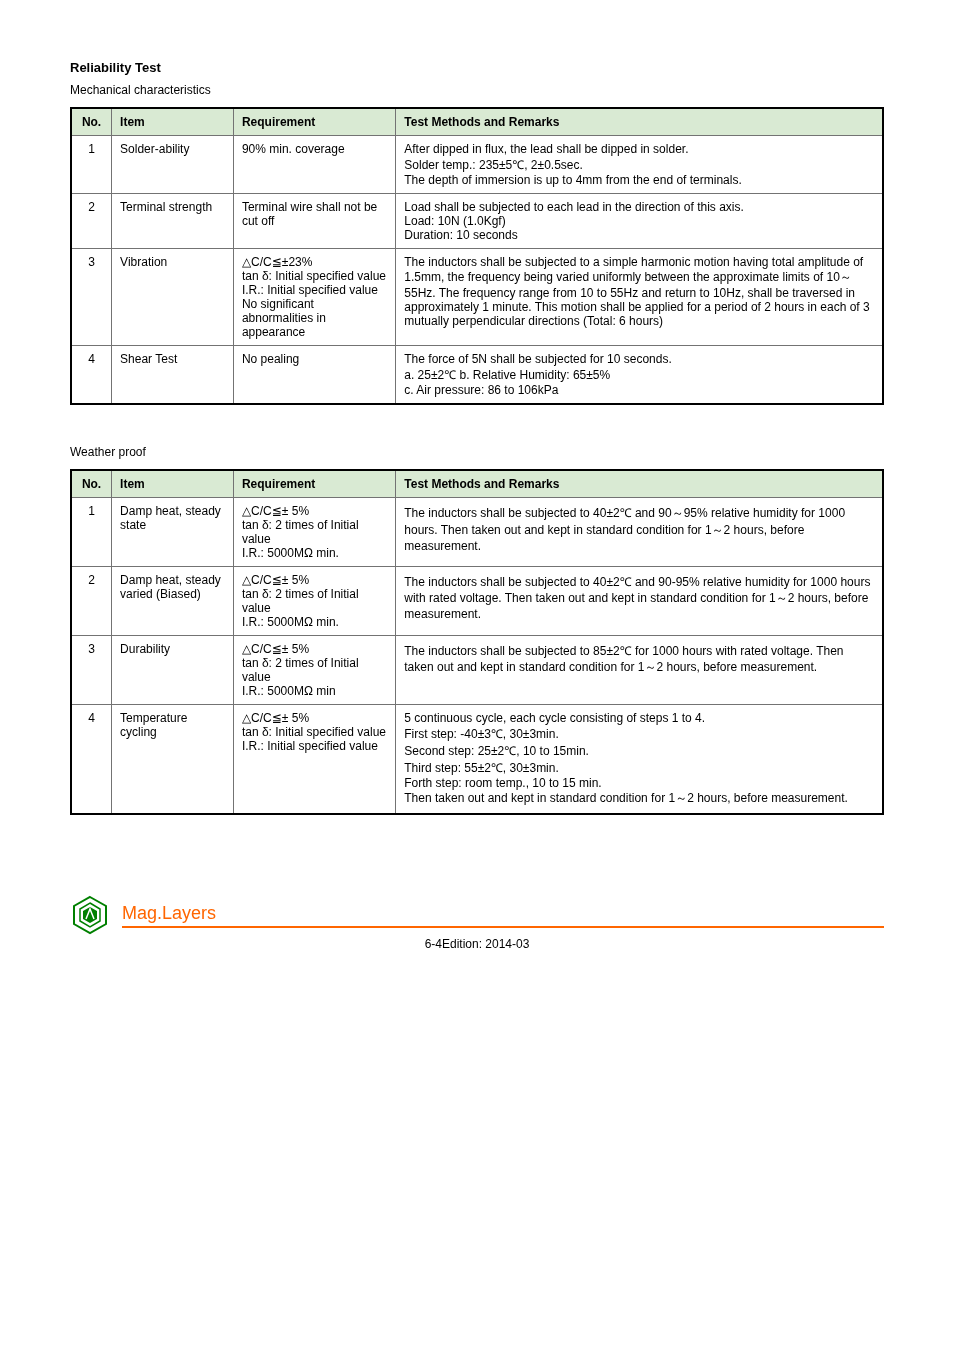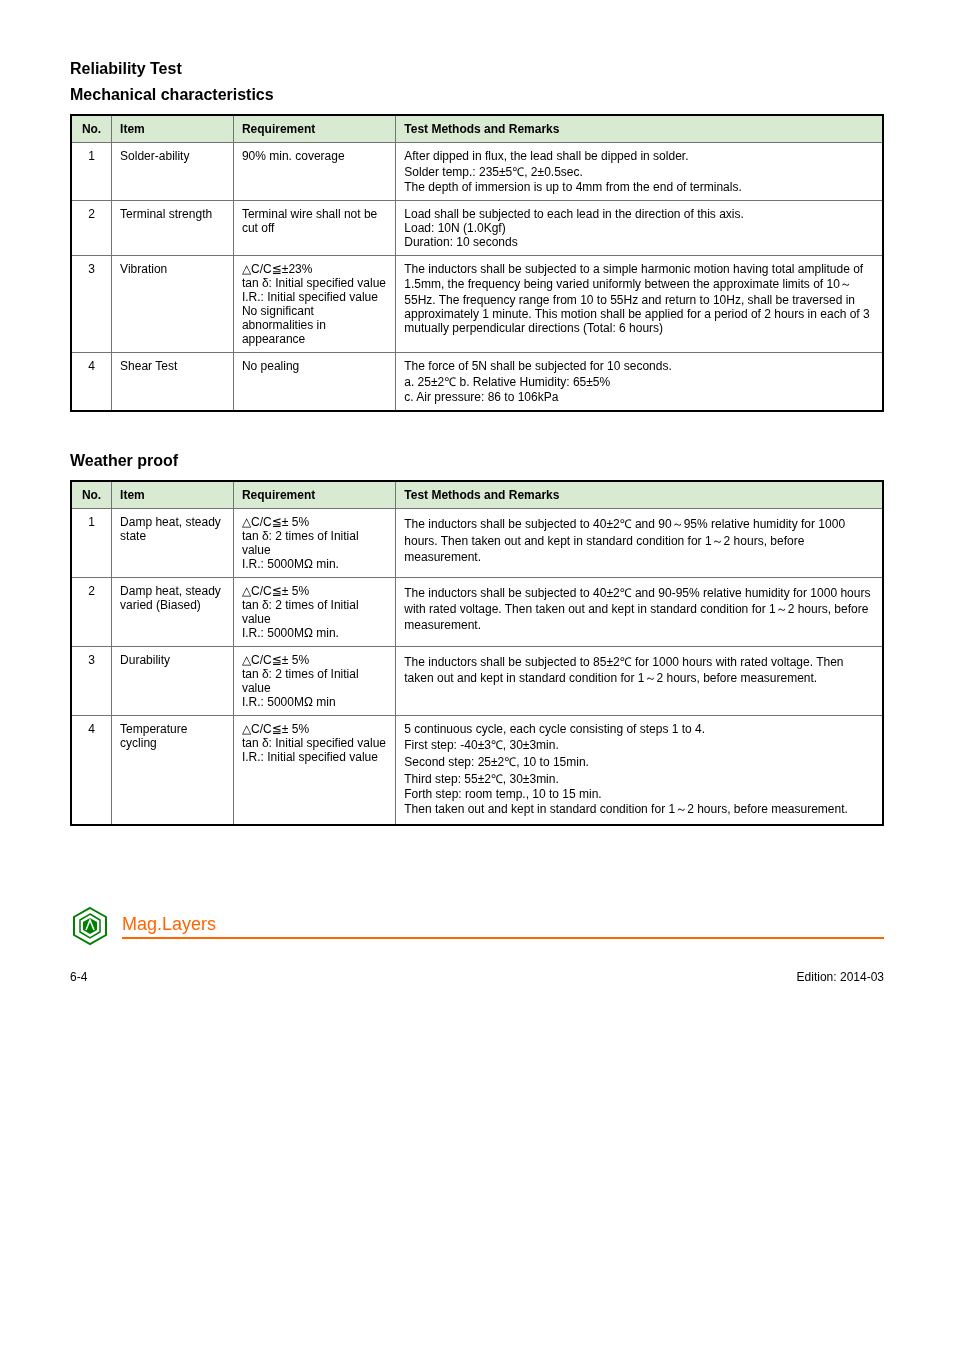--- a/index.html
+++ b/index.html
@@ -6,27 +6,27 @@
 body {
   font-family: Arial, sans-serif;
   font-size: 12px;
   color: #000;
   background: #fff;
   width: 954px;
   margin: 0 auto;
   padding: 60px 70px 40px 70px;
 }
 .section-title {
-  font-size: 16px;
+  font-size: 13px;
   font-weight: bold;
   margin-bottom: 8px;
 }
 .section-sub {
-  font-size: 16px;
-  font-weight: bold;
+  font-size: 12px;
+  font-weight: normal;
   margin-bottom: 10px;
 }
 table {
   width: 100%;
   border-collapse: collapse;
   margin-bottom: 40px;
 }
 th, td {
   border: 1px solid #737373;
   padding: 6px 8px;
@@ -68,23 +68,23 @@
   font-weight: normal;
   margin-bottom: 2px;
 }
 .hr-orange {
   border: none;
   border-top: 2px solid #ff6600;
   margin-top: 2px;
 }
 .pagefoot {
   display: flex;
-  justify-content: space-between;
-  font-size: 12px;
-  margin-top: 24px;
+  justify-content: center;
+  font-size: 12px;
+  margin-top: 2px;
 }
 </style>
 </head>
 <body>
 
 <div class="section-title">Reliability Test</div>
 <div class="section-sub">Mechanical characteristics</div>
 
 <table class="outer-border">
   <thead>

